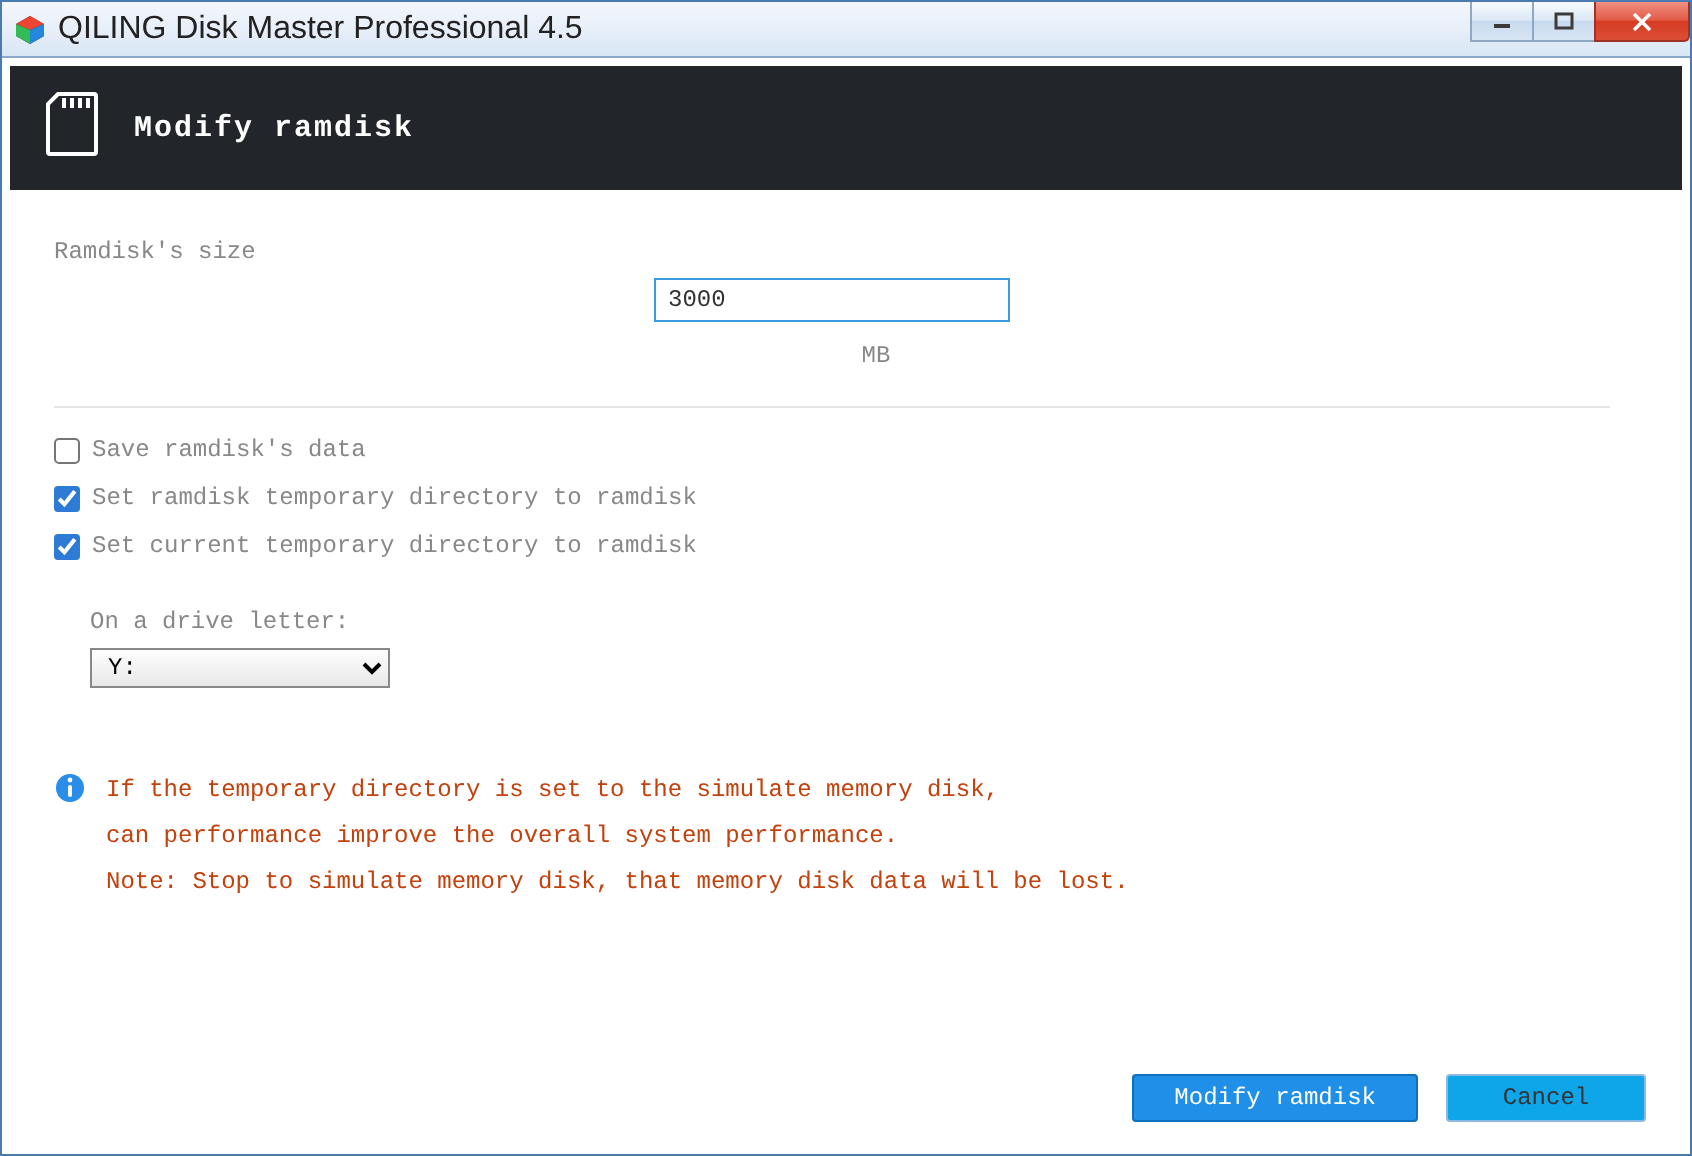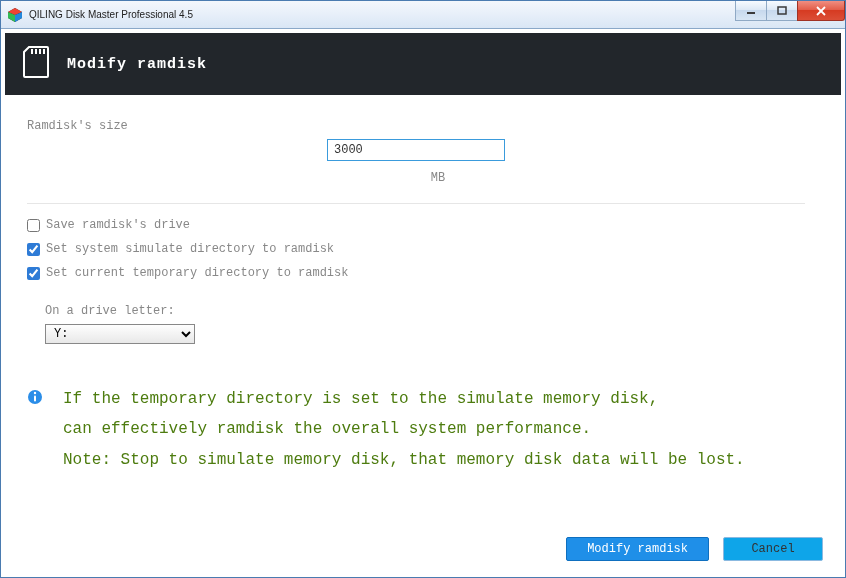--- a/index.html
+++ b/index.html
@@ -23,21 +23,21 @@
     align-items: center;
     padding: 0 0 0 6px;
     position: relative;
   }
   .app-icon {
     width: 16px; height: 16px;
     margin-right: 6px;
     display: inline-block;
   }
   .titlebar-title {
-    font-size: 10px;
+    font-size: 16px;
     color: #222;
   }
   .win-controls {
     position: absolute;
     right: 0; top: 0;
     display: flex;
   }
   .win-btn {
     width: 32px; height: 20px;
     background: linear-gradient(to bottom, #f7fbff 0%, #dce8f5 48%, #c7d9ed 50%, #d8e6f4 100%);
@@ -123,25 +123,25 @@
     font-family: inherit;
     font-size: 12px;
     border: 1px solid #888;
     background: linear-gradient(to bottom,#fefefe,#e8e8e8);
     padding-left: 4px;
   }
 
   .info-block {
     margin-top: 40px;
     display: flex;
-    gap: 20px;
-    color: #4d7c0f;
+    gap: 10px;
+    color: #c2410c;
     line-height: 1.9;
     font-family: "Consolas","Courier New",monospace;
-    font-size: 16px;
+    font-size: 12px;
   }
   .info-icon {
     width: 16px; height: 16px;
     flex-shrink: 0;
     margin-top: 2px;
   }
 
   
   .button-row {
     position: absolute;
@@ -226,26 +226,26 @@
     <div class="field-label">Ramdisk's size</div>
     <div class="size-row">
       <input class="size-input" type="text" value="3000" style="">
       <span class="unit">MB</span>
     </div>
 
     <hr class="hr">
 
     <label class="cb-row">
       <input type="checkbox" id="cb-save" style="">
-      <span class="cb-label">Save ramdisk's drive</span>
+      <span class="cb-label">Save ramdisk's data</span>
     </label>
 
     <label class="cb-row">
       <input type="checkbox" id="cb-sys" checked="" style="">
-      <span class="cb-label">Set system simulate directory to ramdisk</span>
+      <span class="cb-label">Set ramdisk temporary directory to ramdisk</span>
     </label>
 
     <label class="cb-row">
       <input type="checkbox" id="cb-cur" checked="" style="">
       <span class="cb-label">Set current temporary directory to ramdisk</span>
     </label>
 
     <div class="sub-label">On a drive letter:</div>
     <select class="drive-select">
       <option>Y:</option>
@@ -254,21 +254,21 @@
     <div class="info-block">
       <span class="info-icon">
         <svg width="16" height="16" viewBox="0 0 16 16">
           <circle cx="8" cy="8" r="7" fill="#2a8de8"></circle>
           <rect x="7" y="6.5" width="2" height="6" fill="#fff" rx="1"></rect>
           <circle cx="8" cy="4" r="1.2" fill="#fff"></circle>
         </svg>
       </span>
       <div>
         <div>If the temporary directory is set to the simulate memory disk,</div>
-        <div>can effectively ramdisk the overall system performance.</div>
+        <div>can performance improve the overall system performance.</div>
         <div>Note: Stop to simulate memory disk, that memory disk data will be lost.</div>
       </div>
     </div>
 
   </div>
 
   <div class="button-row">
     <button class="btn btn-primary">Modify ramdisk</button>
     <button class="btn btn-secondary">Cancel</button>
   </div>

